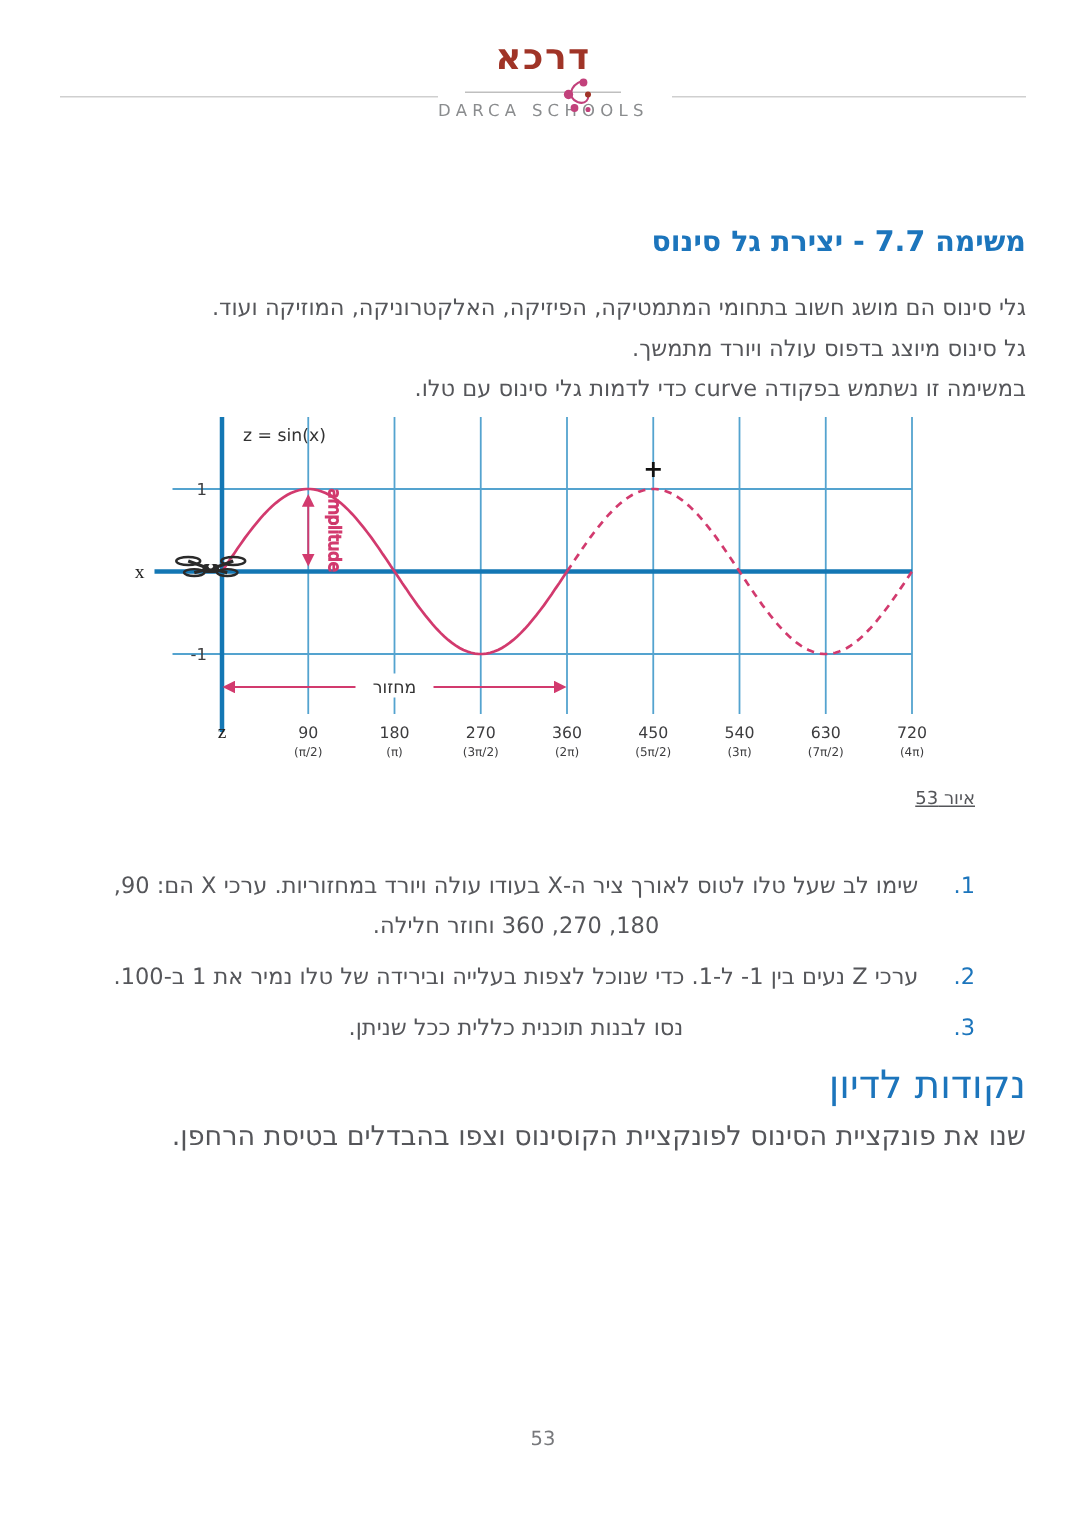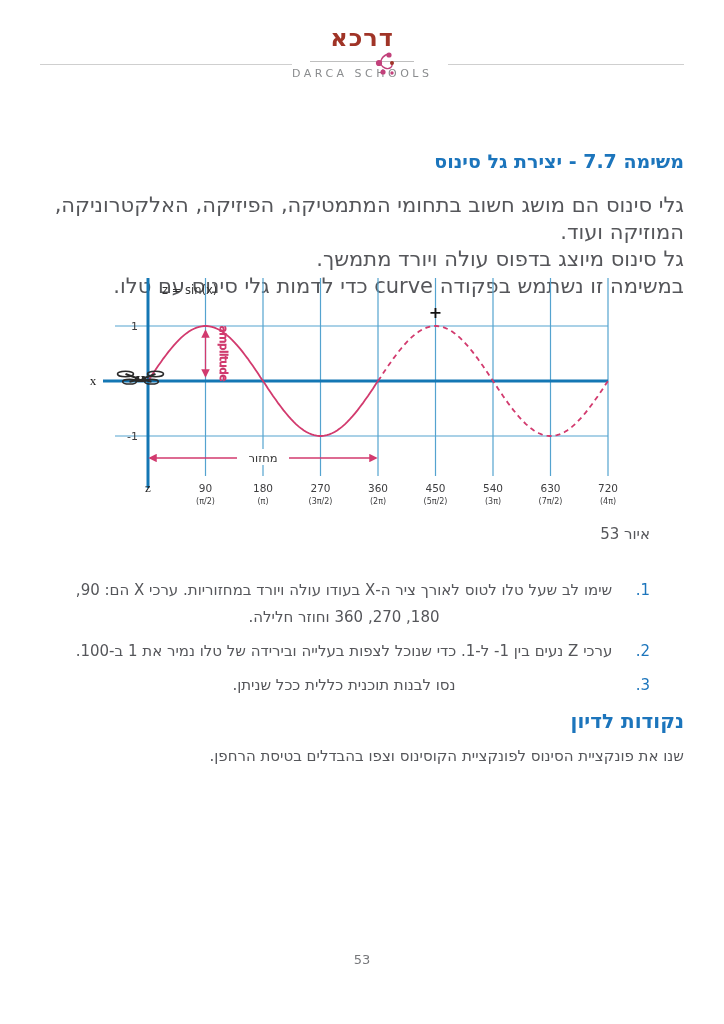--- a/index.html
+++ b/index.html
@@ -21,40 +21,40 @@
   .logo-line{width:104px;height:1px;background:#bfbfbf;margin:3px auto 5px auto;}
   .logo-sub{font-size:11px;letter-spacing:3.5px;color:#8a8c8e;white-space:nowrap;}
 
   
   .title{
     position:absolute;right:40px;top:150px;direction:rtl;text-align:right;
     color:var(--heading-blue);font-size:19px;font-weight:bold;
   }
   .intro{
     position:absolute;right:40px;left:40px;top:192px;direction:rtl;text-align:right;
-    color:var(--text-gray);font-size:21px;line-height:27px;
+    color:var(--text-gray);font-size:15px;line-height:27px;
   }
   .figure-caption{
     position:absolute;right:74px;top:525px;direction:rtl;
-    color:var(--text-gray);font-size:15px;
+    color:var(--text-gray);font-size:12px;text-decoration:underline;
   }
   .instructions{
     position:absolute;right:74px;left:60px;top:577px;direction:rtl;
     color:var(--text-gray);font-size:15px;line-height:27px;
   }
   .instr-item{display:flex;margin-bottom:7px;}
   .instr-num{color:var(--heading-blue);min-width:22px;flex:0 0 auto;}
   .instr-text{flex:1 1 auto;text-align:center;}
   .discussion-heading{
     position:absolute;right:40px;top:709px;direction:rtl;
-    color:var(--heading-blue);font-size:20px;font-weight:bold;margin-left:16px;
+    color:var(--heading-blue);font-size:26px;font-weight:normal;margin-left:16px;
   }
   .discussion-text{
     position:absolute;right:40px;left:40px;top:747px;direction:rtl;
-    color:var(--text-gray);font-size:15px;
+    color:var(--text-gray);font-size:18px;
   }
   .page-number{
     position:absolute;left:0;right:0;top:952px;text-align:center;
     color:#77787b;font-size:13px;
   }
 
   
   .chart-wrap{position:absolute;left:85px;top:270px;width:540px;height:242px;}
   svg text{font-family:"DejaVu Sans",sans-serif;}
   .grid-g line{stroke-width:1.2;}

